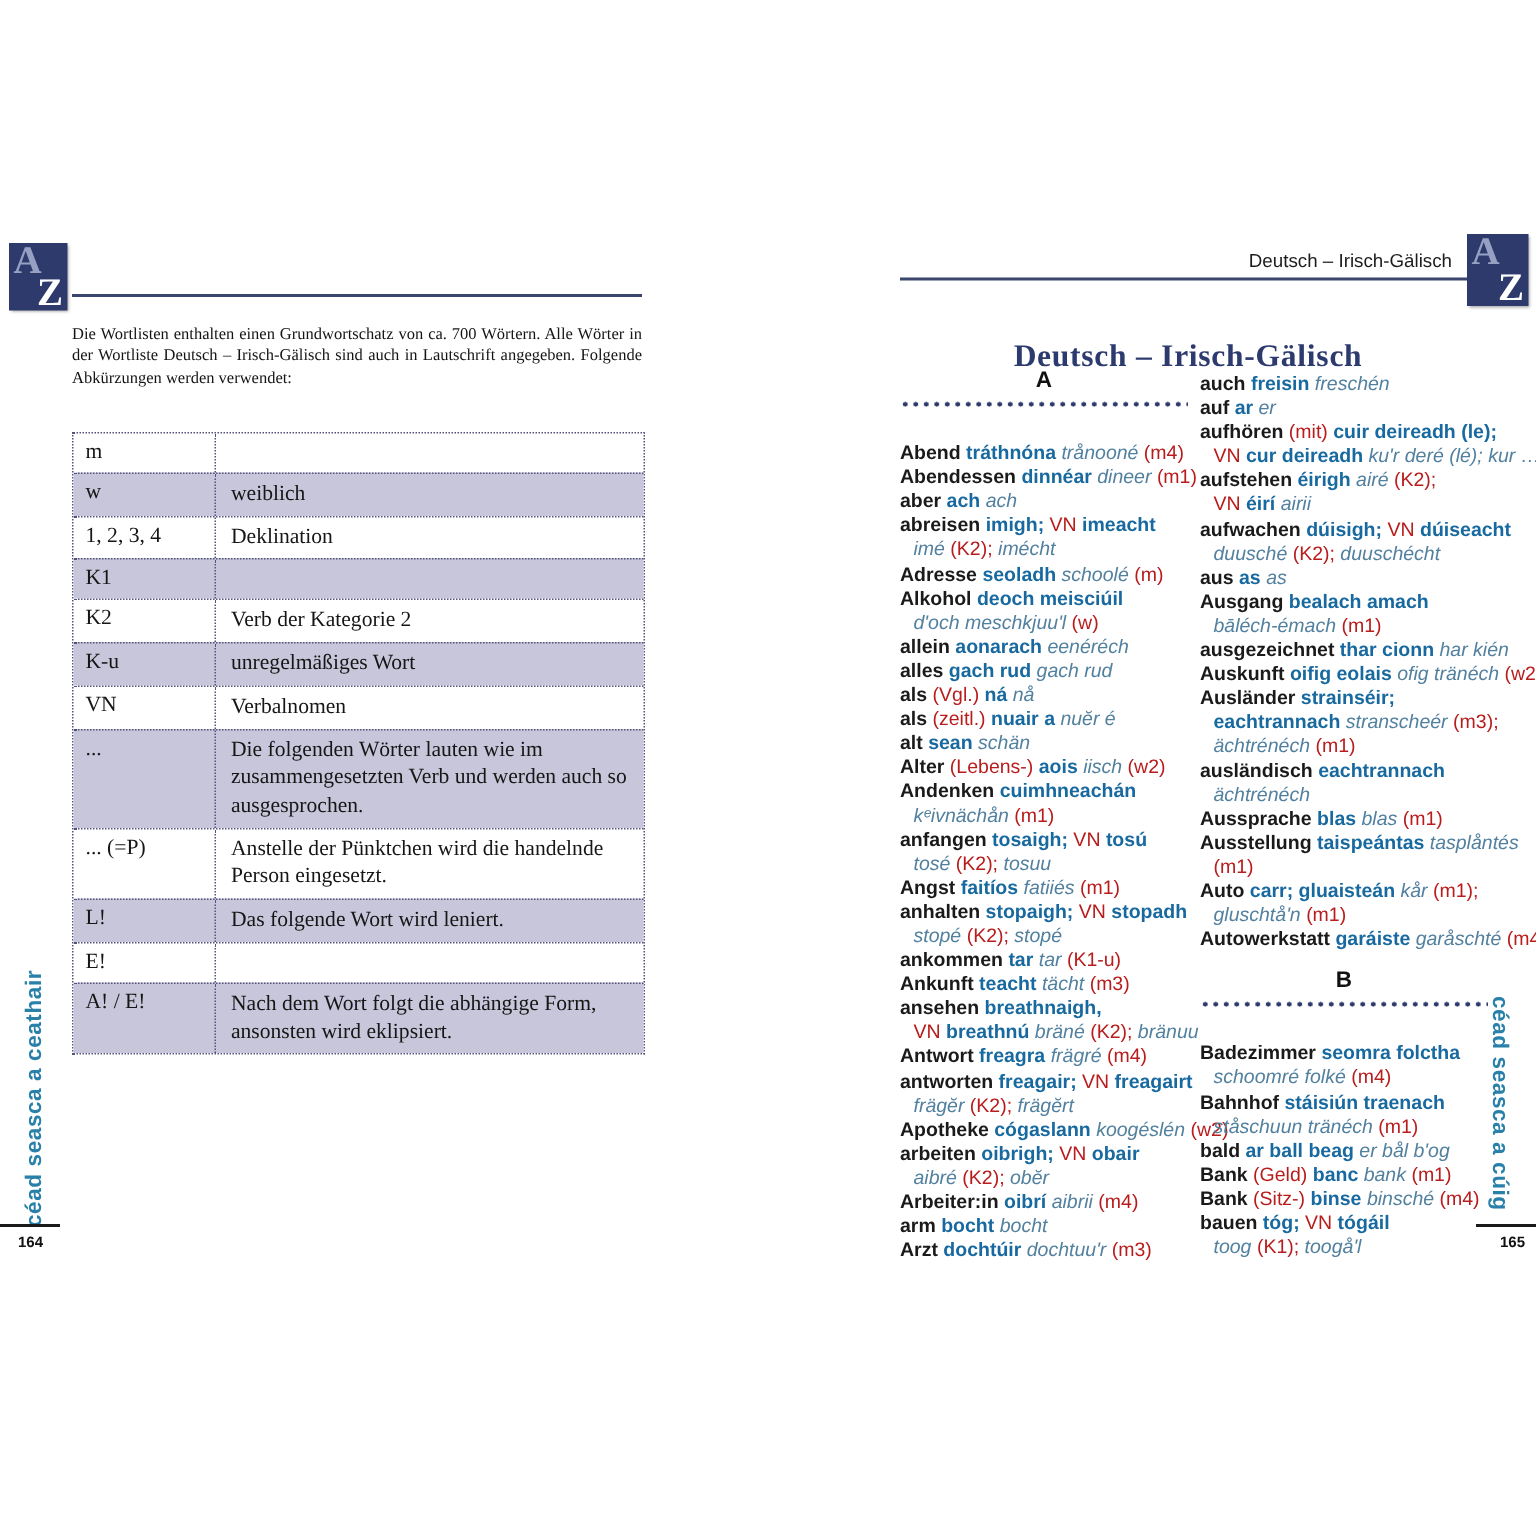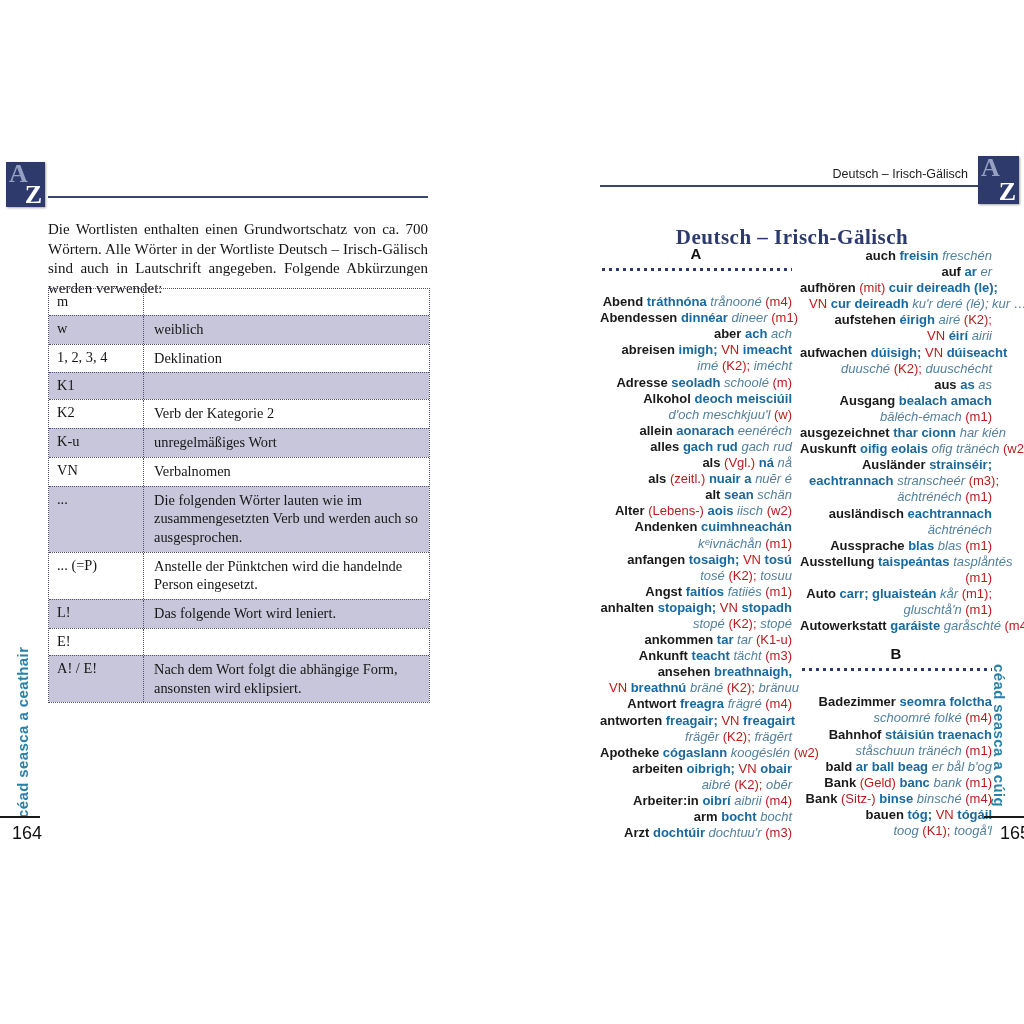--- a/index.html
+++ b/index.html
@@ -12,59 +12,59 @@
   .az-box{position:absolute;background:#2e3a6b;box-shadow:1px 1px 2px rgba(0,0,0,.35);}
   .az-a{position:absolute;left:3px;top:-2px;font-family:"Liberation Serif",serif;
         font-weight:bold;font-size:26px;color:#95a0c2;line-height:1.1;}
   .az-z{position:absolute;right:3px;bottom:-3px;font-family:"Liberation Serif",serif;
         font-weight:bold;font-size:26px;color:#ffffff;line-height:1.1;}
 
   .rule{position:absolute;height:2px;background:#3b466e;}
 
   
   .intro{position:absolute;left:48px;top:205px;width:380px;
-         font-family:"Liberation Serif",serif;font-size:15px;line-height:1.3;
+         font-family:"Liberation Serif",serif;font-size:11px;line-height:1.3;
          text-align:justify;color:#141414;}
   .abbr-table{position:absolute;left:48px;top:288px;width:380px;
               border:1.5px dotted #52527a;font-family:"Liberation Serif",serif;
               font-size:14.4px;color:#161616;}
   .abbr-row{display:flex;border-top:1.5px dotted #52527a;}
   .abbr-row:first-child{border-top:none;}
   .abbr-row.striped{background:#c8c6da;}
   .abbr-key{width:80px;flex:0 0 80px;padding:4px 6px 5px 8px;
             border-right:1.5px dotted #52527a;}
   .abbr-val{flex:1;padding:4px 10px 5px 10px;line-height:1.3;}
 
   
   .side-label{position:absolute;white-space:nowrap;font-weight:bold;font-size:15px;
               color:#2980a8;letter-spacing:.4px;}
   #side-left{left:14px;top:818px;transform:rotate(-90deg);transform-origin:0 0;}
   #side-right{left:1008px;top:664px;transform:rotate(90deg);transform-origin:0 0;}
   .pageline{position:absolute;height:2px;background:#1a1a1a;}
-  .pagenum{position:absolute;font-weight:normal;font-size:18px;color:#111;}
+  .pagenum{position:absolute;font-weight:bold;font-size:10px;color:#111;}
 
   
   .hdr-small{position:absolute;left:600px;top:167px;width:368px;
              text-align:right;font-size:12.5px;color:#1c1c1c;}
   .page-title{position:absolute;left:598px;top:211px;width:388px;text-align:center;
               font-family:"Liberation Serif",serif;font-weight:bold;font-size:21px;
               color:#2c3a6e;letter-spacing:.5px;}
 
   
   .dict-col{position:absolute;width:192px;font-size:13px;line-height:16.1px;}
   #col1{left:600px;top:246px;}
   #col2{left:800px;top:248px;}
   .section-head{text-align:center;margin-bottom:22px;}
   .section-head.mid{margin-top:12px;}
   .section-letter{font-weight:bold;font-size:15px;color:#111;display:block;
                   margin-bottom:5px;}
   .dotline{height:5px;width:100%;
            background-image:radial-gradient(circle,#2e3a6b 1.5px,transparent 1.7px);
            background-size:7px 5px;background-repeat:repeat-x;background-position:0 50%;}
-  .entry{margin:0;text-align:right;}
+  .entry{margin:0;}
   .line{white-space:nowrap;}
   .line.cont{padding-left:9px;}
   .sh{font-weight:bold;color:#1a1a1a;}
   .sp{color:#b91c1c;}
   .si{font-weight:bold;color:#17699f;}
   .sr{font-style:italic;color:#52809f;}
 </style>
 </head>
 <body>
 

